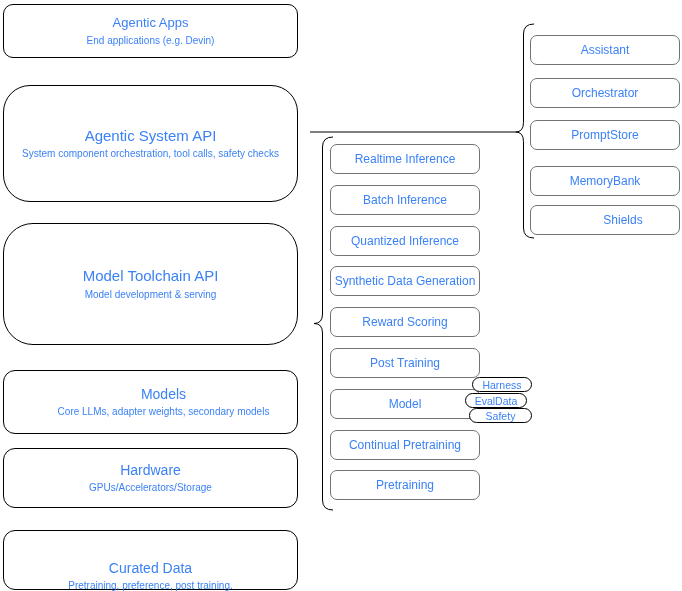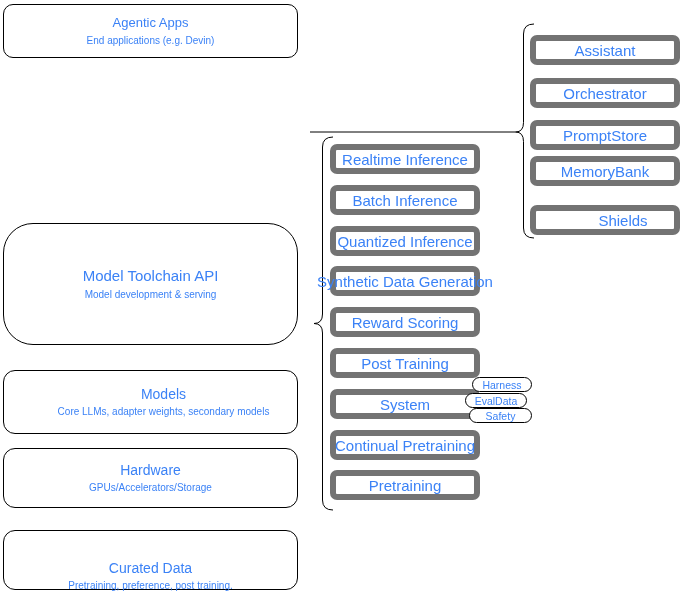--- a/index.html
+++ b/index.html
@@ -16,29 +16,29 @@
   .box .title{line-height:1.25;white-space:nowrap;}
   .box .subtitle{font-size:10px;line-height:1.2;margin-top:3px;white-space:nowrap;}
   .b1{top:4px;height:54px;border-radius:10px;}   .b1 .title{font-size:13px;}
   .b2{top:85px;height:117px;border-radius:27px;} .b2 .title{font-size:15px;}
   .b3{top:223px;height:122px;border-radius:30px;}.b3 .title{font-size:15px;}
   .b4{top:370px;height:64px;border-radius:12px;padding-left:26px;} .b4 .title{font-size:14px;}
   .b5{top:448px;height:60px;border-radius:12px;} .b5 .title{font-size:14px;}
   .b6{top:530px;height:60px;border-radius:12px;} .b6 .title{font-size:14px;margin-top:32px;}
   
   .node{
-    position:absolute;width:150px;height:30px;background:#fff;border:6px solid #737373;
+    position:absolute;width:150px;height:30px;background:#fff;border:1px solid #737373;
     border-radius:7px;box-sizing:border-box;display:flex;align-items:center;
-    justify-content:center;font-size:15px;white-space:nowrap;z-index:2;
+    justify-content:center;font-size:12px;white-space:nowrap;z-index:2;
   }
   .mid{left:330px;}
   .m1{top:144px;} .m2{top:185px;} .m3{top:226px;} .m4{top:266px;} .m5{top:307px;}
   .m6{top:348px;} .m7{top:389px;} .m8{top:430px;} .m9{top:470px;}
   .rgt{left:530px;}
-  .r1{top:35px;} .r2{top:78px;} .r3{top:120px;} .r4{top:156px;} .r5{top:205px;padding-left:36px;}
+  .r1{top:35px;} .r2{top:78px;} .r3{top:120px;} .r4{top:166px;} .r5{top:205px;padding-left:36px;}
   
   .pill{
     position:absolute;height:15px;background:#fff;border:1px solid #000;border-radius:8px;
     box-sizing:border-box;display:flex;align-items:center;justify-content:center;
     font-size:10.5px;white-space:nowrap;z-index:3;
   }
   .p1{left:472px;top:377px;width:60px;}
   .p2{left:465px;top:393px;width:62px;}
   .p3{left:469px;top:408px;width:63px;}
   
@@ -52,20 +52,24 @@
   <svg class="connectors" width="682" height="591" viewBox="0 0 682 591">
     <path d="M310 132 L515.5 132" stroke="#000" stroke-width="1" fill="none"></path>
     <path d="M333 137 Q322.5 137 322.5 147 L322.5 314 Q322.5 323.5 314 323.5 Q322.5 323.5 322.5 333 L322.5 500 Q322.5 510 333 510" stroke="#000" stroke-width="1" fill="none"></path>
     <path d="M534 24 Q523.5 24 523.5 34 L523.5 122.5 Q523.5 132 515.5 132 Q523.5 132 523.5 141.5 L523.5 228 Q523.5 238 534 238" stroke="#000" stroke-width="1" fill="none"></path>
   </svg>
 
   <div class="box b1">
     <div class="title">Agentic Apps</div>
     <div class="subtitle">End applications (e.g. Devin)</div>
   </div>
+  <div class="box b2">
+    <div class="title">Agentic System API</div>
+    <div class="subtitle">System component orchestration, tool calls, safety checks</div>
+  </div>
   <div class="box b3">
     <div class="title">Model Toolchain API</div>
     <div class="subtitle">Model development &amp; serving</div>
   </div>
   <div class="box b4">
     <div class="title">Models</div>
     <div class="subtitle">Core LLMs, adapter weights, secondary models</div>
   </div>
   <div class="box b5">
     <div class="title">Hardware</div>
@@ -75,21 +79,21 @@
     <div class="title">Curated Data</div>
     <div class="subtitle">Pretraining, preference, post training.</div>
   </div>
 
   <div class="node mid m1">Realtime Inference</div>
   <div class="node mid m2">Batch Inference</div>
   <div class="node mid m3">Quantized Inference</div>
   <div class="node mid m4">Synthetic Data Generation</div>
   <div class="node mid m6">Post Training</div>
   <div class="node mid m5">Reward Scoring</div>
-  <div class="node mid m7">System</div>
+  <div class="node mid m7">Model</div>
   <div class="node mid m8">Continual Pretraining</div>
   <div class="node mid m9">Pretraining</div>
 
   <div class="pill p1">Harness</div>
   <div class="pill p2">EvalData</div>
   <div class="pill p3">Safety</div>
 
   <div class="node rgt r1">Assistant</div>
   <div class="node rgt r2">Orchestrator</div>
   <div class="node rgt r3">PromptStore</div>

